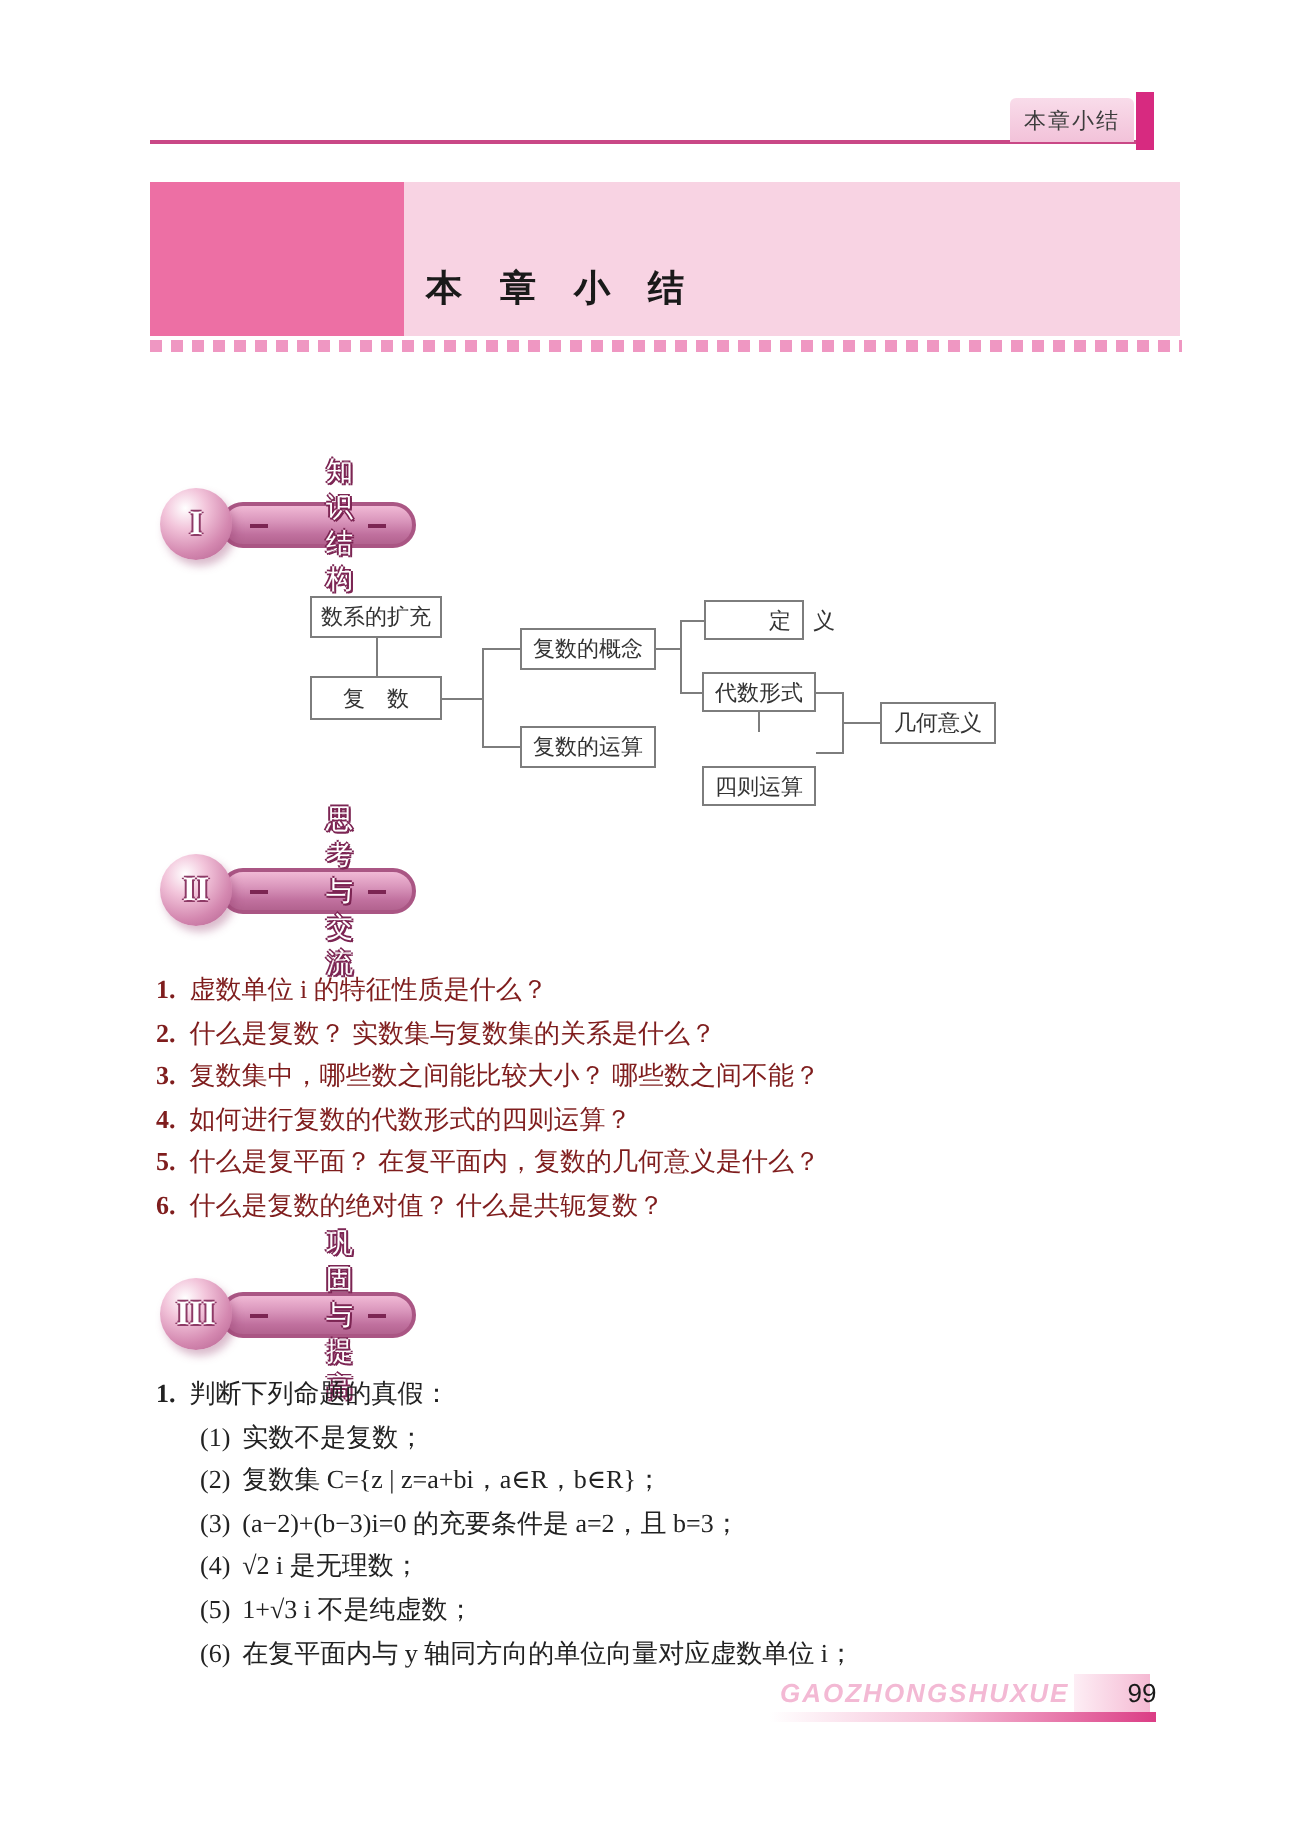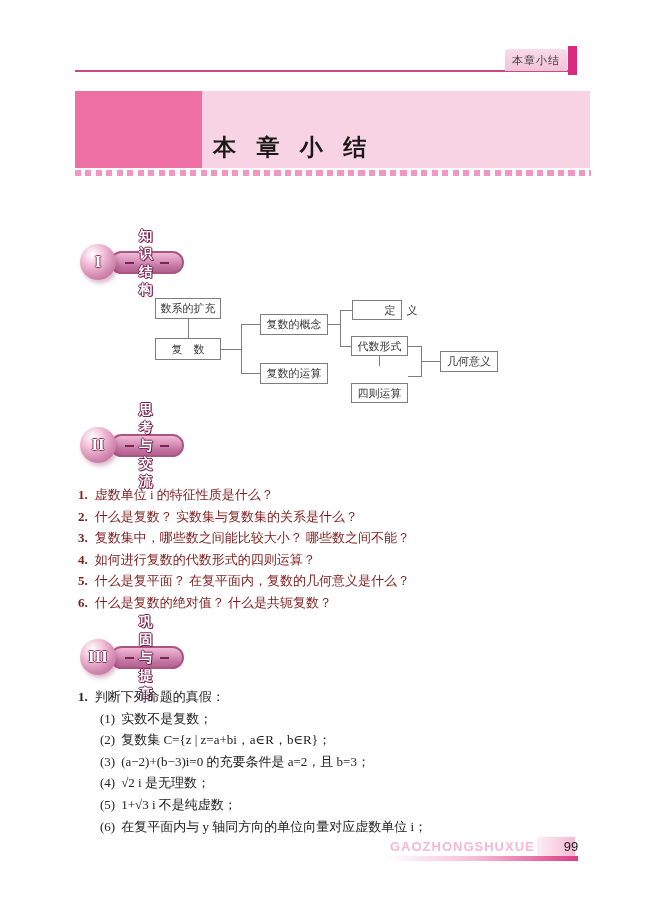--- a/index.html
+++ b/index.html
@@ -11,32 +11,32 @@
   .header-tab { position:absolute; left:505px; top:49px; width:62px; height:22px;
     background:linear-gradient(180deg,#f9dcea,#f2c2d9); border-radius:3px 3px 0 0;
     font-family:"Liberation Sans","DejaVu Sans",sans-serif; font-size:11px; color:#3c3c3c;
     display:flex; align-items:center; justify-content:center; letter-spacing:1px; }
   .header-accent-bar { position:absolute; left:568px; top:46px; width:9px; height:29px; background:#d72a80; }
 
   
   .banner { position:absolute; left:75px; top:91px; width:515px; height:77px; background:#f8d3e3; }
   .banner-dark { position:absolute; left:0; top:0; width:127px; height:77px; background:#ed6fa4; }
   .banner-title { position:absolute; left:138px; top:41px; font-family:"Liberation Sans","DejaVu Sans",sans-serif;
-    font-size:23px; font-weight:bold; color:#1a1a1a; letter-spacing:7px; }
+    font-size:18px; font-weight:bold; color:#1a1a1a; letter-spacing:7px; }
   .dotted-divider { position:absolute; left:75px; top:170px; width:516px; height:6px;
     background-image:repeating-linear-gradient(90deg,#ef97c2 0 6px,transparent 6px 10.5px); }
 
   
   .section-header { position:absolute; left:80px; height:40px; }
   .pill { position:absolute; left:30px; top:7px; height:23px; padding:0 13px;
     background:linear-gradient(180deg,#f0b9d5 0%,#d995bb 40%,#c0709e 75%,#b2638f 100%);
     border:2px solid #aa5684; border-radius:13px; display:flex; align-items:center; gap:5px; }
-  .pill-text { font-family:"Liberation Sans","DejaVu Sans",sans-serif; font-size:13.5px; font-weight:bold;
+  .pill-text { font-family:"Liberation Sans","DejaVu Sans",sans-serif; font-size:13.5px; font-weight:normal;
     color:#ffffff; letter-spacing:2px;
-    text-shadow:-1px 0 #7c2553,1px 0 #7c2553,0 -1px #7c2553,0 1px #7c2553,1px 1px #7c2553; }
+    text-shadow:-1px 0 #7c2553,1px 0 #7c2553,0 -1px #7c2553,0 1px #7c2553,1px 1px #7c2553;margin-left:24px; }
   .pill-dash { width:9px; height:2px; background:#7c2553; flex:0 0 auto; }
   .sphere { position:absolute; left:0; top:0; width:36px; height:36px; border-radius:50%;
     background:radial-gradient(circle at 35% 28%,#ffffff 0%,#f2c4da 30%,#d488b0 65%,#b05e8c 100%);
     box-shadow:2px 3px 4px rgba(150,60,110,.35);
     display:flex; align-items:center; justify-content:center; z-index:2; }
   .sphere span { font-family:"Liberation Serif","DejaVu Serif",serif; font-size:17px; font-weight:bold; color:#fff;
     text-shadow:-1px 0 #8d3a66,1px 0 #8d3a66,0 -1px #8d3a66,0 1px #8d3a66; }
 
   
   .fc-box { position:absolute; background:#fff; border:1px solid #7d7d7d; color:#333;
@@ -46,21 +46,21 @@
   
   .questions { position:absolute; left:78px; top:484px; width:500px; font-size:13px; color:#7f1d1d; }
   .q-item { height:21.6px; line-height:21.6px; white-space:nowrap; }
   .q-num { font-weight:bold; margin-right:7px; }
   .exercise { position:absolute; left:78px; top:686px; width:520px; font-size:13px; color:#222; }
   .sub-item { height:21.6px; line-height:21.6px; margin-left:22px; white-space:nowrap; }
   .sub-num { margin-right:6px; }
 
   
   .watermark { position:absolute; left:390px; top:839px; font-family:"Liberation Sans","DejaVu Sans",sans-serif;
-    font-size:13px; font-weight:bold; letter-spacing:1px; color:#f3b9d4;text-align:center; }
+    font-size:13px; font-weight:bold; font-style:italic; letter-spacing:1px; color:#f3b9d4;text-align:center; }
   .pagenum-box { position:absolute; left:537px; top:837px; width:38px; height:19px;
     background:linear-gradient(90deg,#fdeef5,#f5b9d3); font-family:"Liberation Sans","DejaVu Sans",sans-serif;
     font-size:13px; color:#1a1a1a; display:flex; align-items:center; justify-content:center;padding-left:30px; }
   .footer-strip { position:absolute; left:385px; top:856px; width:193px; height:5px;
     background:linear-gradient(90deg,rgba(255,255,255,0) 0%,#f6c0d8 45%,#db3d85 100%); }
 </style>
 </head>
 <body>
 
 <div class="page">

